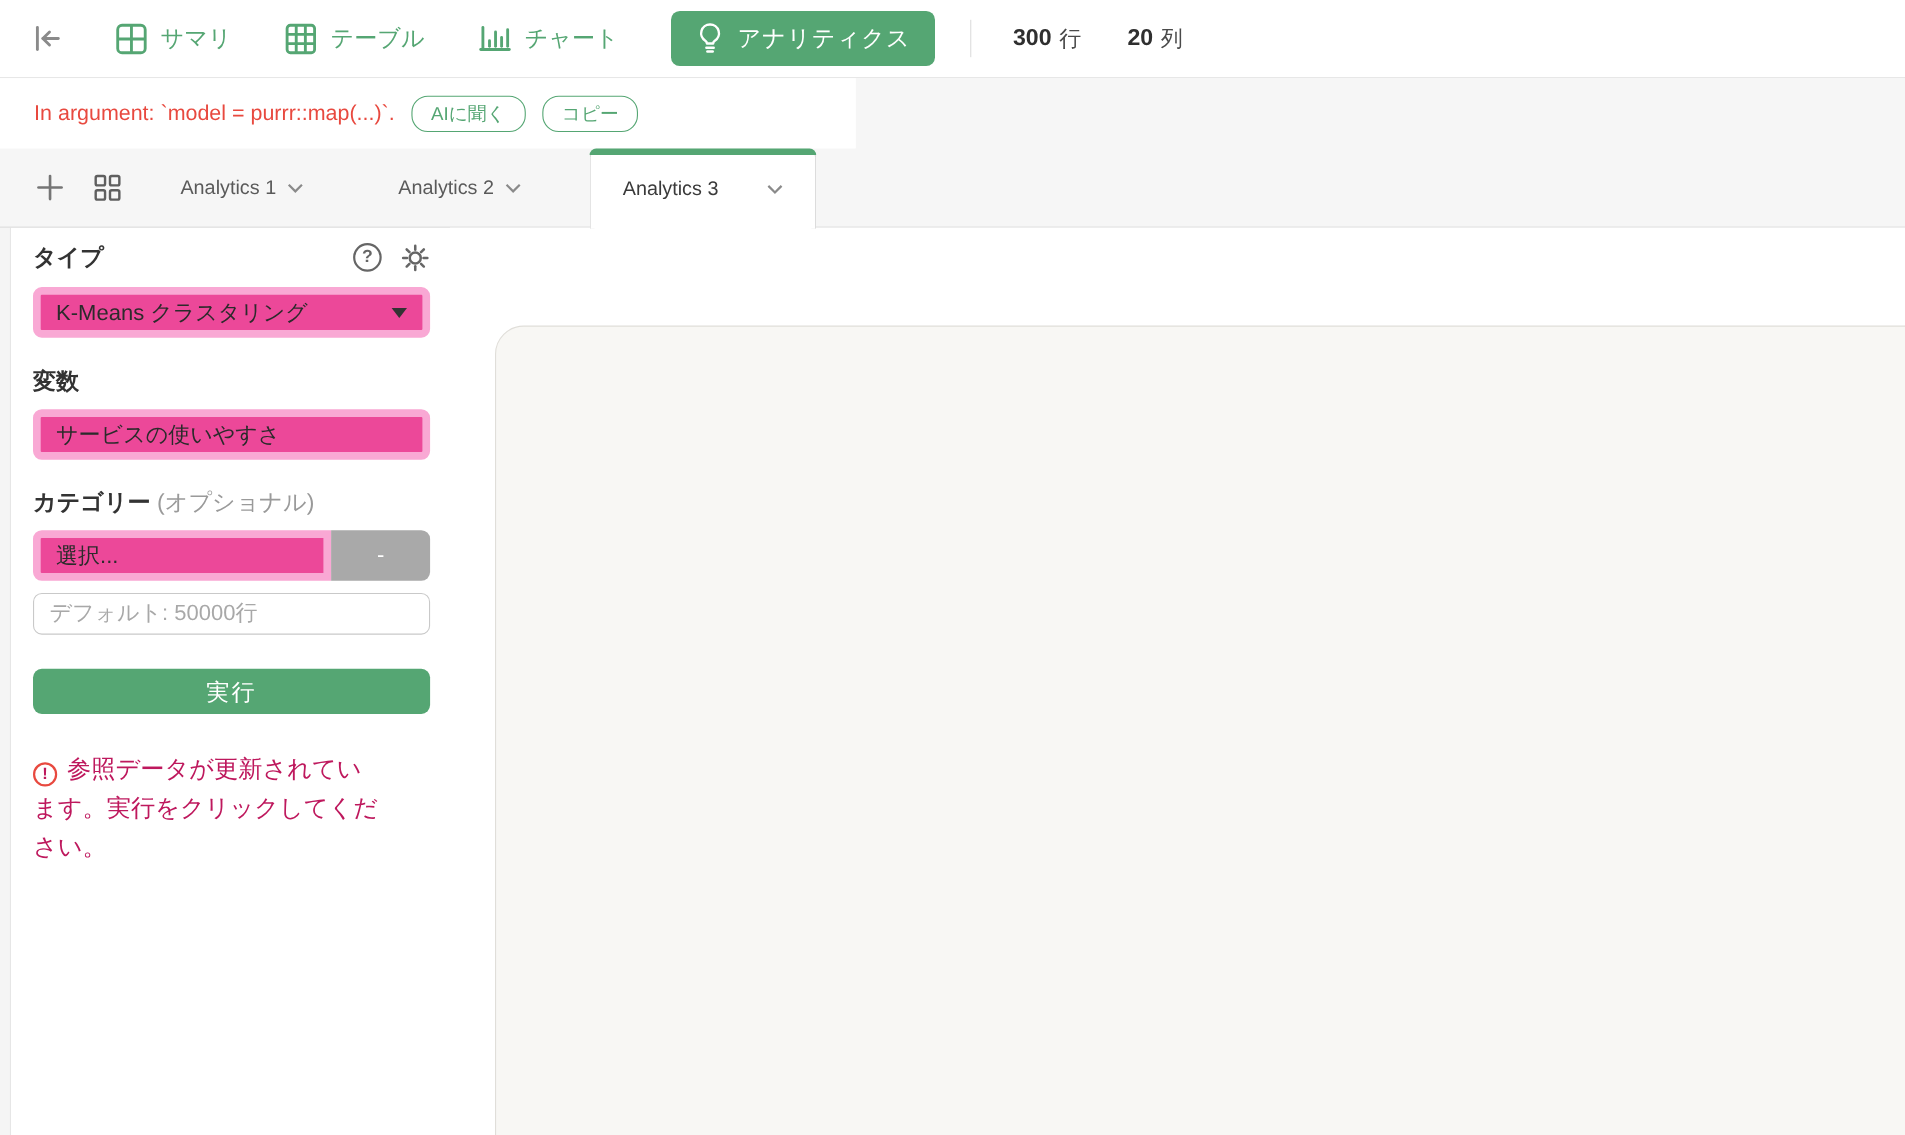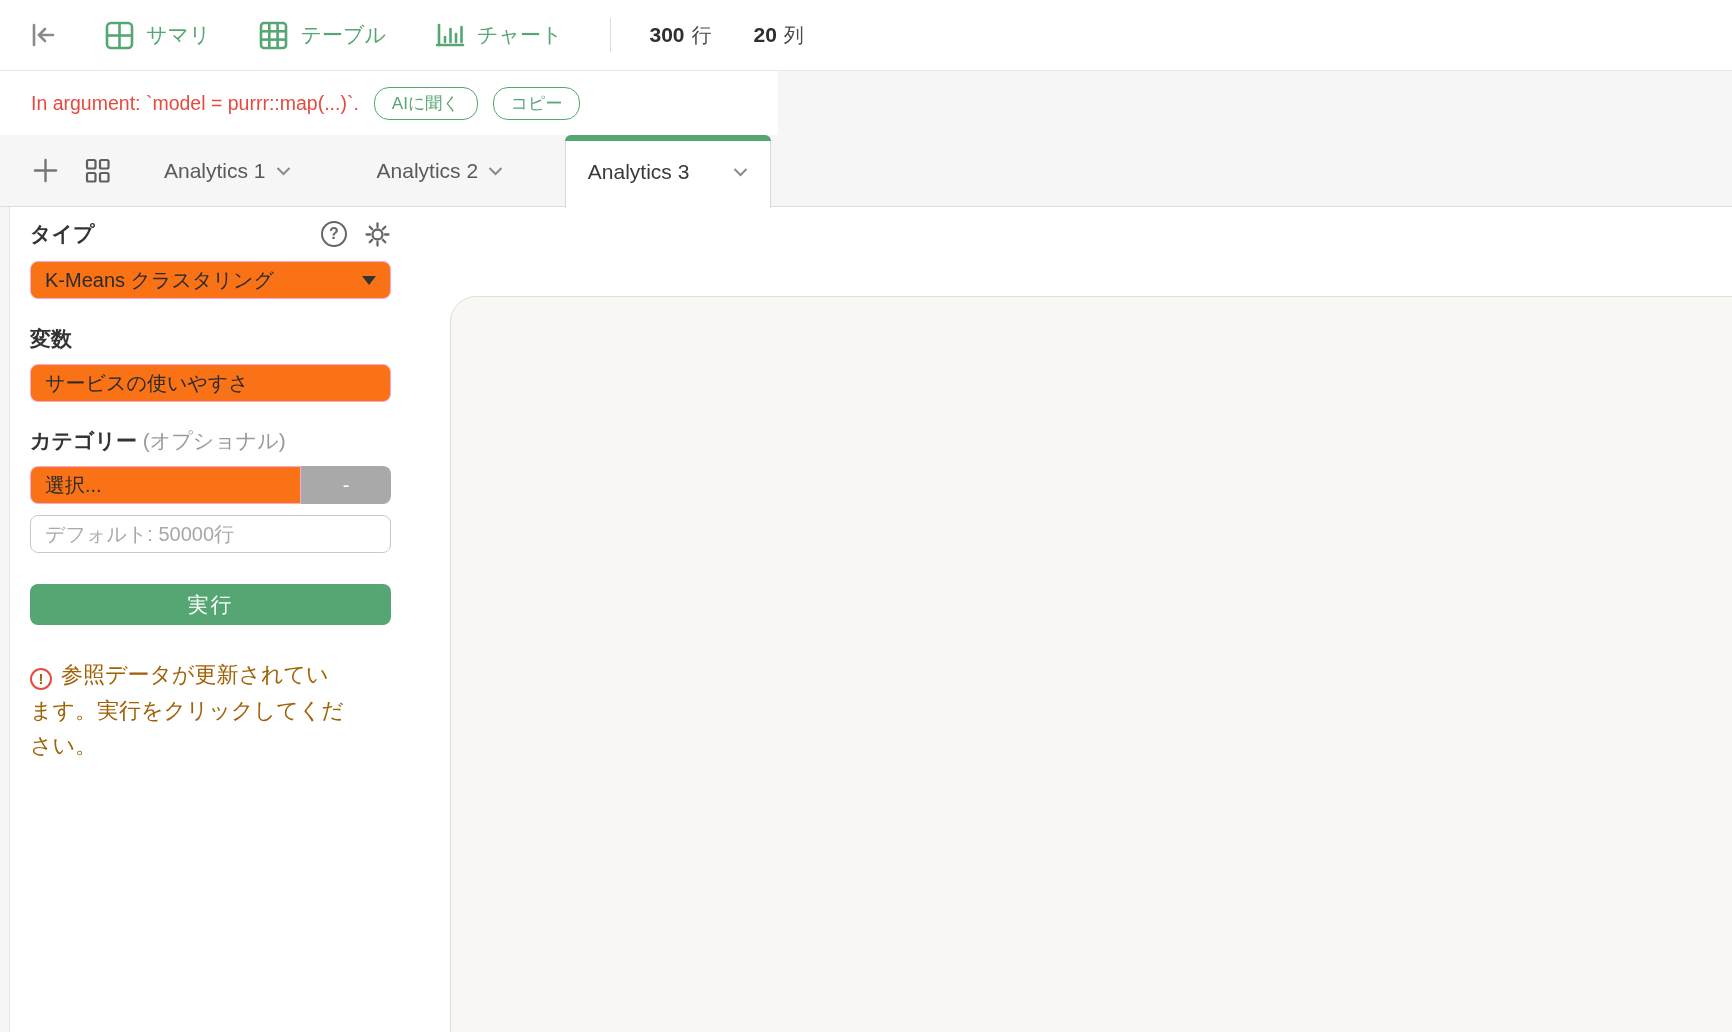--- a/index.html
+++ b/index.html
@@ -25,21 +25,21 @@
   .error-panel { width:778px; height:100%; background:#fff; display:flex;
     align-items:center; padding-left:31px; gap:15px; }
   .error-text { color:#e8493f; font-size:19.5px; white-space:nowrap; }
   .pill-btn { border:1.5px solid #55a673; color:#55a673; background:#fff;
     border-radius:15px; padding:4px 17px; font-size:17px; cursor:pointer; white-space:nowrap; }
 
   .tab-row { height:72px; display:flex; align-items:center;
     border-bottom:1px solid #dcdcdc; padding-left:32px; position:relative; }
   .tab-tool { display:flex; align-items:center; cursor:pointer; }
   .tab { display:flex; align-items:center; gap:10px; color:#5a5a5a;
-    font-size:21px; cursor:pointer; white-space:nowrap; }
+    font-size:18px; cursor:pointer; white-space:nowrap; }
   .tab.t1 { margin-left:52px; }
   .tab.t2 { margin-left:86px; }
   .tab.active { margin-left:62px; width:206px; height:73px; margin-bottom:-1px;
     background:#fff; border:1px solid #d9d9d9; border-bottom:none;
     border-radius:8px 8px 0 0; justify-content:center; position:relative; z-index:2;
     color:#3a3a3a;gap:44px; }
   .tab.active::before { content:""; position:absolute; top:-1px; left:-1px; right:-1px;
     height:6px; background:#55a673; border-radius:8px 8px 0 0; }
 
   
@@ -47,42 +47,42 @@
   .left-strip { width:10px; background:#f5f5f5; border-right:1px solid #e6e6e6; }
   .sidebar { width:399px; padding:13px 0 0 20px; }
   .sb-row-head { display:flex; align-items:center; justify-content:space-between;
     width:361px; }
   .sb-label { font-weight:bold; font-size:21px; color:#333; }
   .sb-label .optional { font-weight:normal; color:#9a9a9a; }
   .icon-group { display:flex; align-items:center; gap:17px; }
   .help-circle { width:26px; height:26px; border:2px solid #666; border-radius:50%;
     color:#666; font-size:16px; font-weight:bold; display:flex; align-items:center;
     justify-content:center; cursor:pointer; }
-  .select-box, .text-box { width:361px; height:38px; border:1px solid #f9a8d4;
-    border-radius:8px; background:#f97316; display:flex; align-items:center;
+  .select-box, .text-box { width:361px; height:38px; border:7px solid #f9a8d4;
+    border-radius:8px; background:#ec4899; display:flex; align-items:center;
     padding:16px 14px; font-size:20px; color:#2b2b2b; }
   .select-box { margin-top:13px; justify-content:space-between; cursor:pointer; }
   .caret-down { width:0; height:0; border-left:7px solid transparent;
     border-right:7px solid transparent; border-top:9px solid #333; }
   .mt26 { margin-top:26px;font-family:Liberation Serif, serif; } .mt11 { margin-top:11px; } .mt25 { margin-top:25px; }
   .input-group { display:flex; width:361px; margin-top:11px; }
   .input-group .text-box { flex:1; width:auto; border-radius:8px 0 0 8px; cursor:pointer; }
   .minus-btn { width:90px; background:#a9a9a9; color:#fff; border:none;
     border-radius:0 8px 8px 0; font-size:20px; cursor:pointer; }
   .checkbox-row { display:flex; align-items:center; gap:13px; margin-top:29px; cursor:pointer; }
   .checkbox { width:22px; height:22px; background:#3478f6; border-radius:4px;
     display:flex; align-items:center; justify-content:center; }
   .checkbox-label { font-weight:bold; font-size:21px; color:#2d2d2d; }
   .sample-input { width:361px; height:38px; margin-top:11px; border:1px solid #c9c9c9;
     border-radius:8px; font-size:20px; padding:0 14px; color:#333; outline:none; }
   .sample-input::placeholder { color:#a8a8a8; }
   .run-btn { width:361px; height:41px; margin-top:31px; background:#55a673;
     color:#fff; border:none; border-radius:8px; font-size:21px; cursor:pointer;
     letter-spacing:2px; }
-  .warning { width:320px; margin-top:32px; color:#a16207; font-size:22px;
+  .warning { width:320px; margin-top:32px; color:#be185d; font-size:22px;
     line-height:1.62; }
   .warn-icon { display:inline-flex; width:22px; height:22px; border:2px solid #e8493f;
     border-radius:50%; align-items:center; justify-content:center; font-size:15px;
     font-weight:bold; margin-right:9px; vertical-align:-2px; }
 
   .main { flex:1; position:relative; background:#fff; }
   .filter-row { display:flex; align-items:center; gap:15px; color:#555;
     font-size:21px; padding:16px 0 0 10px; width:170px; cursor:pointer; }
   .panel { position:absolute; left:41px; top:89px; right:-2px; bottom:-2px;
     background:#f8f7f4; border:1px solid #e0ded9; border-radius:26px 0 0 0; }
@@ -131,20 +131,30 @@
           <line x1="3" y1="26" x2="29" y2="26"></line>
         <line x1="11" y1="18" x2="11" y2="23"></line>
           <line x1="16.5" y1="10" x2="16.5" y2="23"></line>
         <line x1="22" y1="15" x2="22" y2="23"></line>
           <line x1="27.5" y1="8" x2="27.5" y2="23"></line>
       </svg>
     </span>
     <span>チャート</span>
   </div>
 
+  <div class="view-btn active">
+    <span>
+      <svg width="27" height="30" viewBox="0 0 24 27" fill="none" stroke="#fff" stroke-width="2" stroke-linecap="round" stroke-linejoin="round">
+        <path d="M12 2a7.2 7.2 0 0 1 3.9 13.3c-.8.5-1.3 1.3-1.4 2.3h-5c-.1-1-.6-1.8-1.4-2.3A7.2 7.2 0 0 1 12 2z"></path>
+        <line x1="9" y1="21" x2="15" y2="21"></line>
+          <line x1="9.8" y1="24.2" x2="14.2" y2="24.2"></line>
+      </svg>
+    </span>
+    <span>アナリティクス</span>
+  </div>
 
   <div class="tb-divider"></div>
 
   <div class="count-group">
     <span class="count-num">300</span>
     <span class="count-unit">行</span>
   </div>
   <div class="count-group">
     <span class="count-num">20</span>
     <span class="count-unit">列</span>

